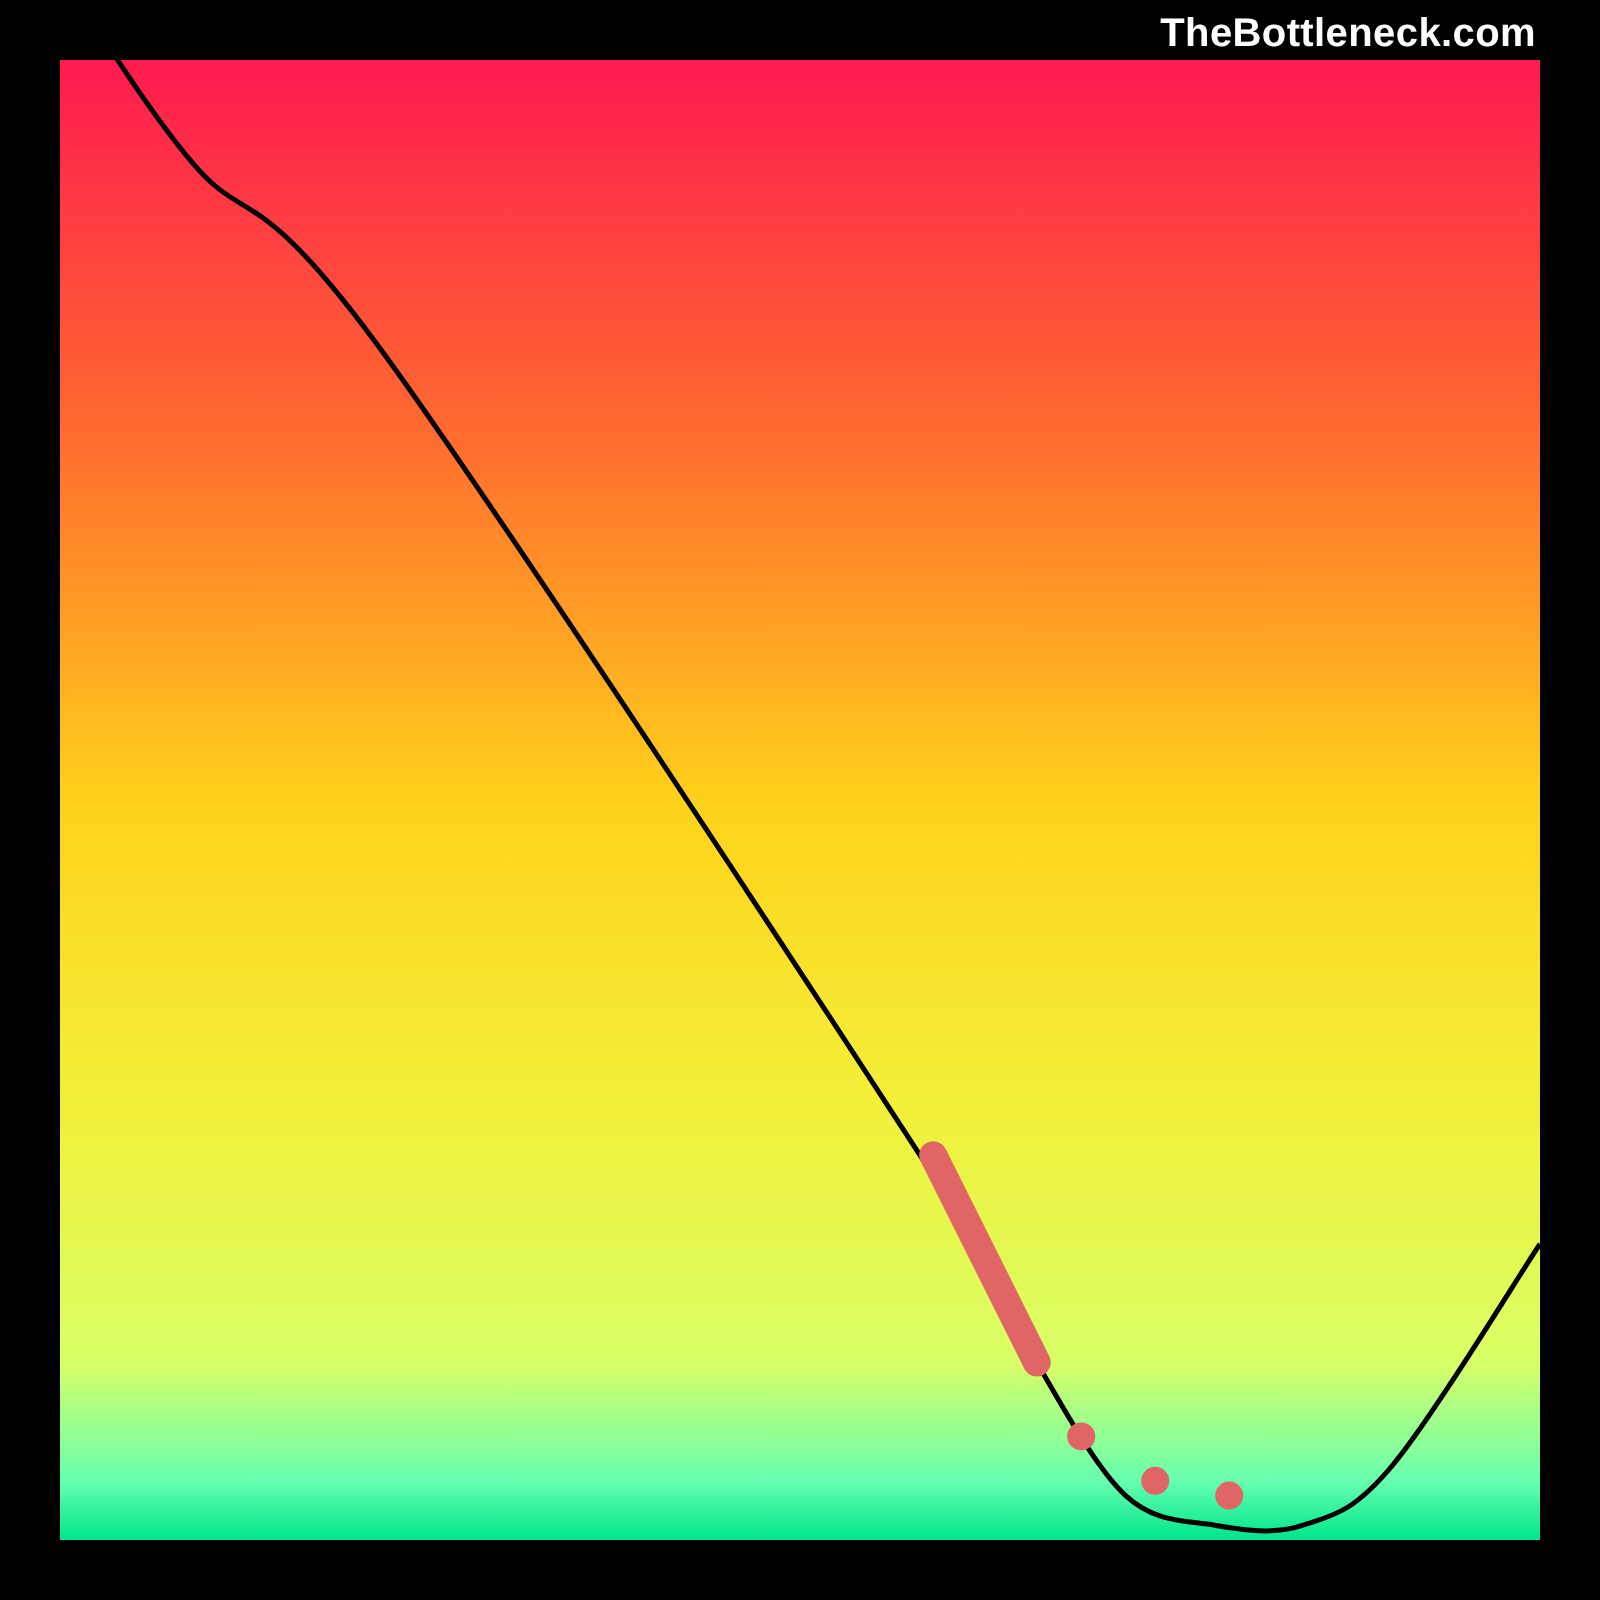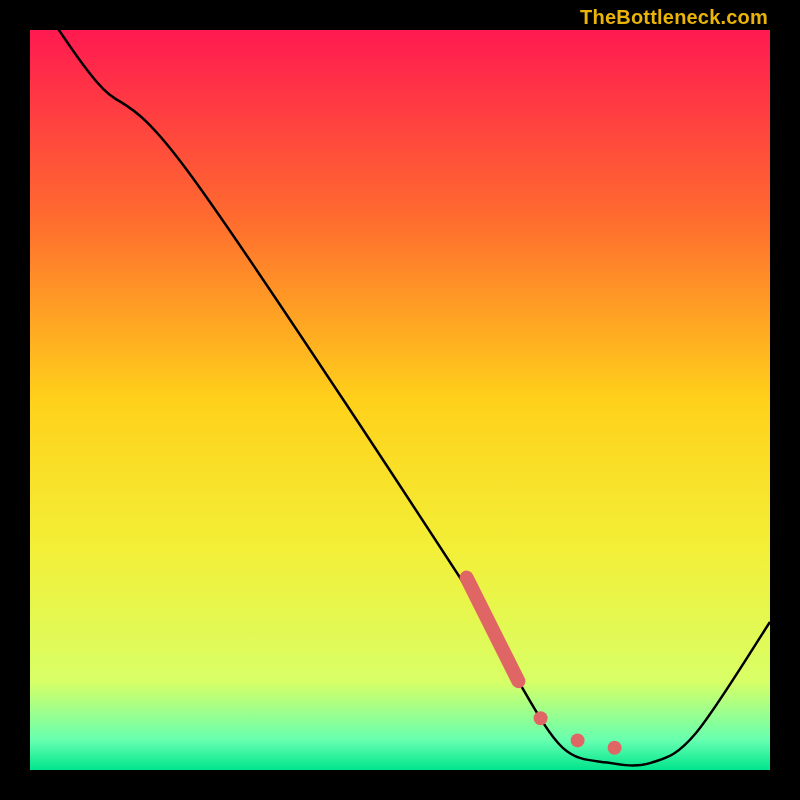--- a/index.html
+++ b/index.html
@@ -26,21 +26,21 @@
     height: 740px;
     overflow: hidden;
   }
   .watermark {
     position: absolute;
     right: 32px;
     top: 6px;
     font-family: Arial, Helvetica, sans-serif;
     font-size: 20px;
     font-weight: 600;
-    color: #eab308;
+    color: #ffffff;
     letter-spacing: 0.2px;
   }
 </style>
 </head>
 <body>
 
 <div class="frame">
   <div class="watermark">TheBottleneck.com</div>
   <div class="plot-area">
     <svg id="chart-svg" width="740" height="740" viewBox="0 0 740 740" preserveAspectRatio="none">

